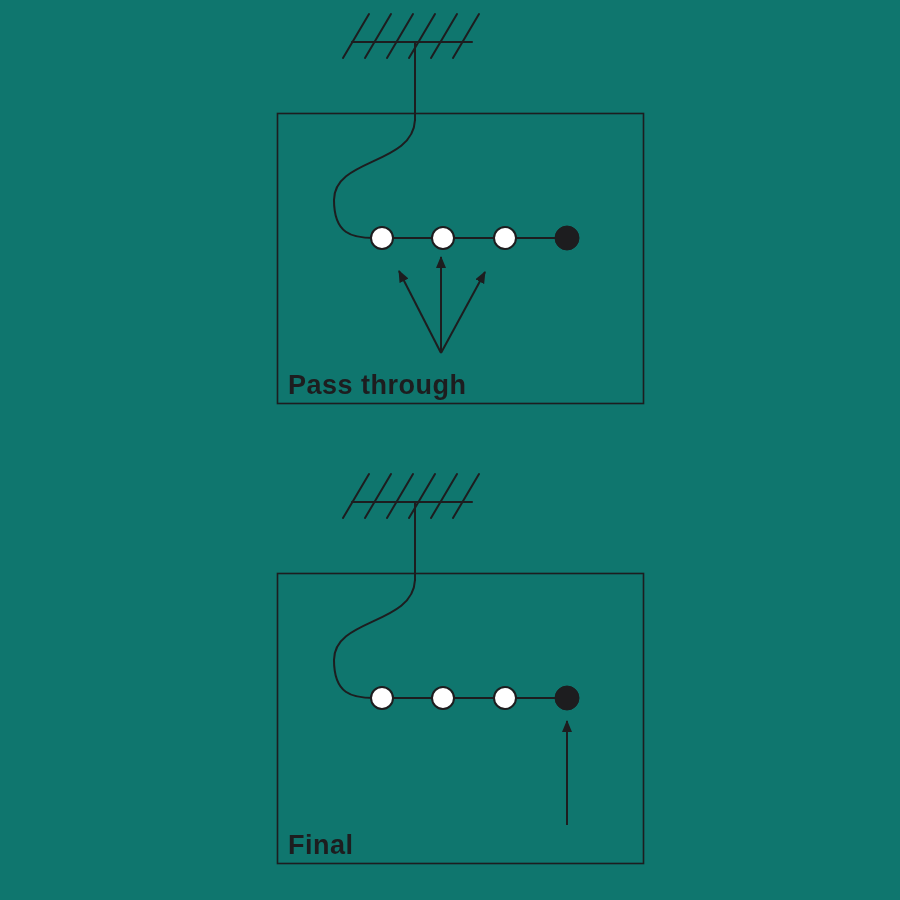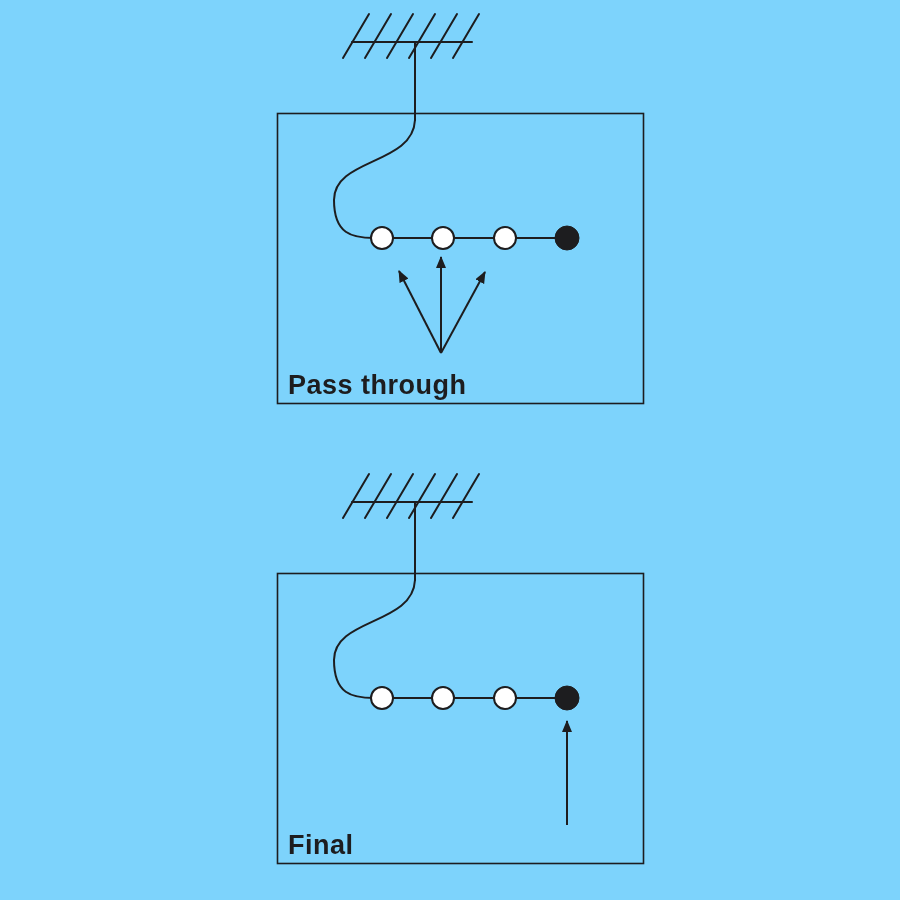--- a/index.html
+++ b/index.html
@@ -7,21 +7,21 @@
     padding: 0;
     width: 900px;
     height: 900px;
     background: #ebebeb;
     font-family: "Liberation Sans", sans-serif;
   }
   .canvas {
     position: relative;
     width: 900px;
     height: 900px;
-    background: #7dd3fc;
+    background: #0f766e;
     overflow: hidden;
   }
   svg { display: block; }
   .ink-line {
     stroke: #1d1d1f;
     stroke-width: 2;
     fill: none;
     stroke-linecap: round;
   }
   .box-rect {

